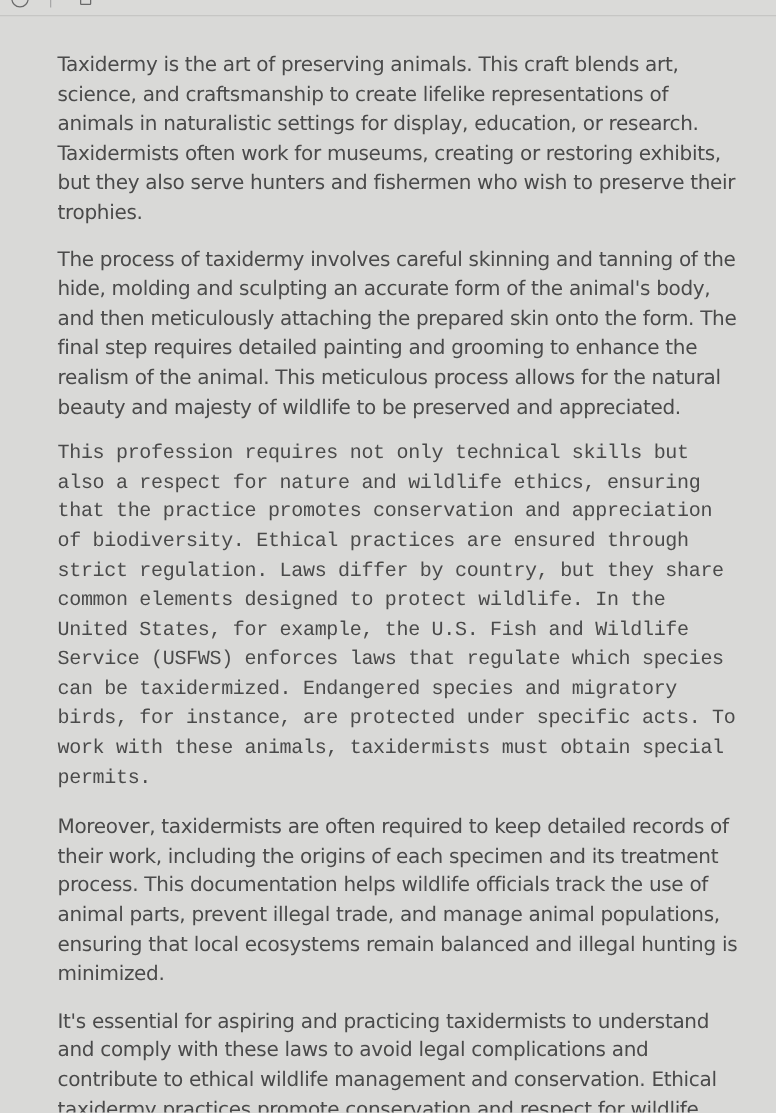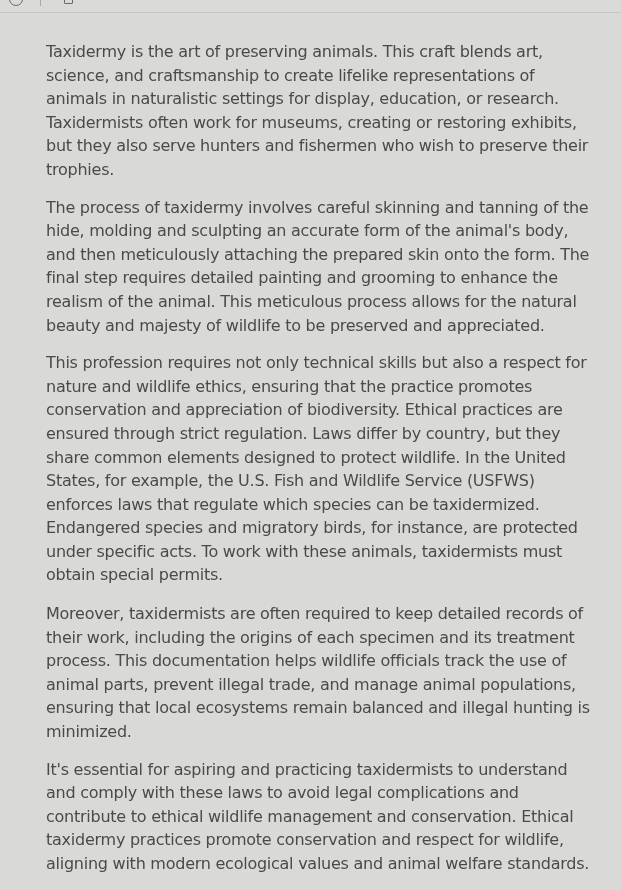--- a/index.html
+++ b/index.html
@@ -51,21 +51,21 @@
       width: 545px;
       color: #4a4a4a;
       font-size: 16px;
       line-height: 23.6px;
       letter-spacing: -0.25px;
     }
     .content p {
       margin: 0 0 14px 0;
     }
     .content p.p2 { margin-bottom: 14px; }
-    .content p.p3 { margin-bottom: 15px; }
+    .content p.p3 { margin-bottom: 15px; font-family: Liberation Mono, monospace; }
     .content p.p4 { margin-bottom: 14px; }
   </style>
 </head>
 <body>
 
 <div class="toolbar">
   <span class="tb-icon-circle"></span>
   <span class="tb-divider"></span>
   <span class="tb-icon-copy"></span>
 </div>

